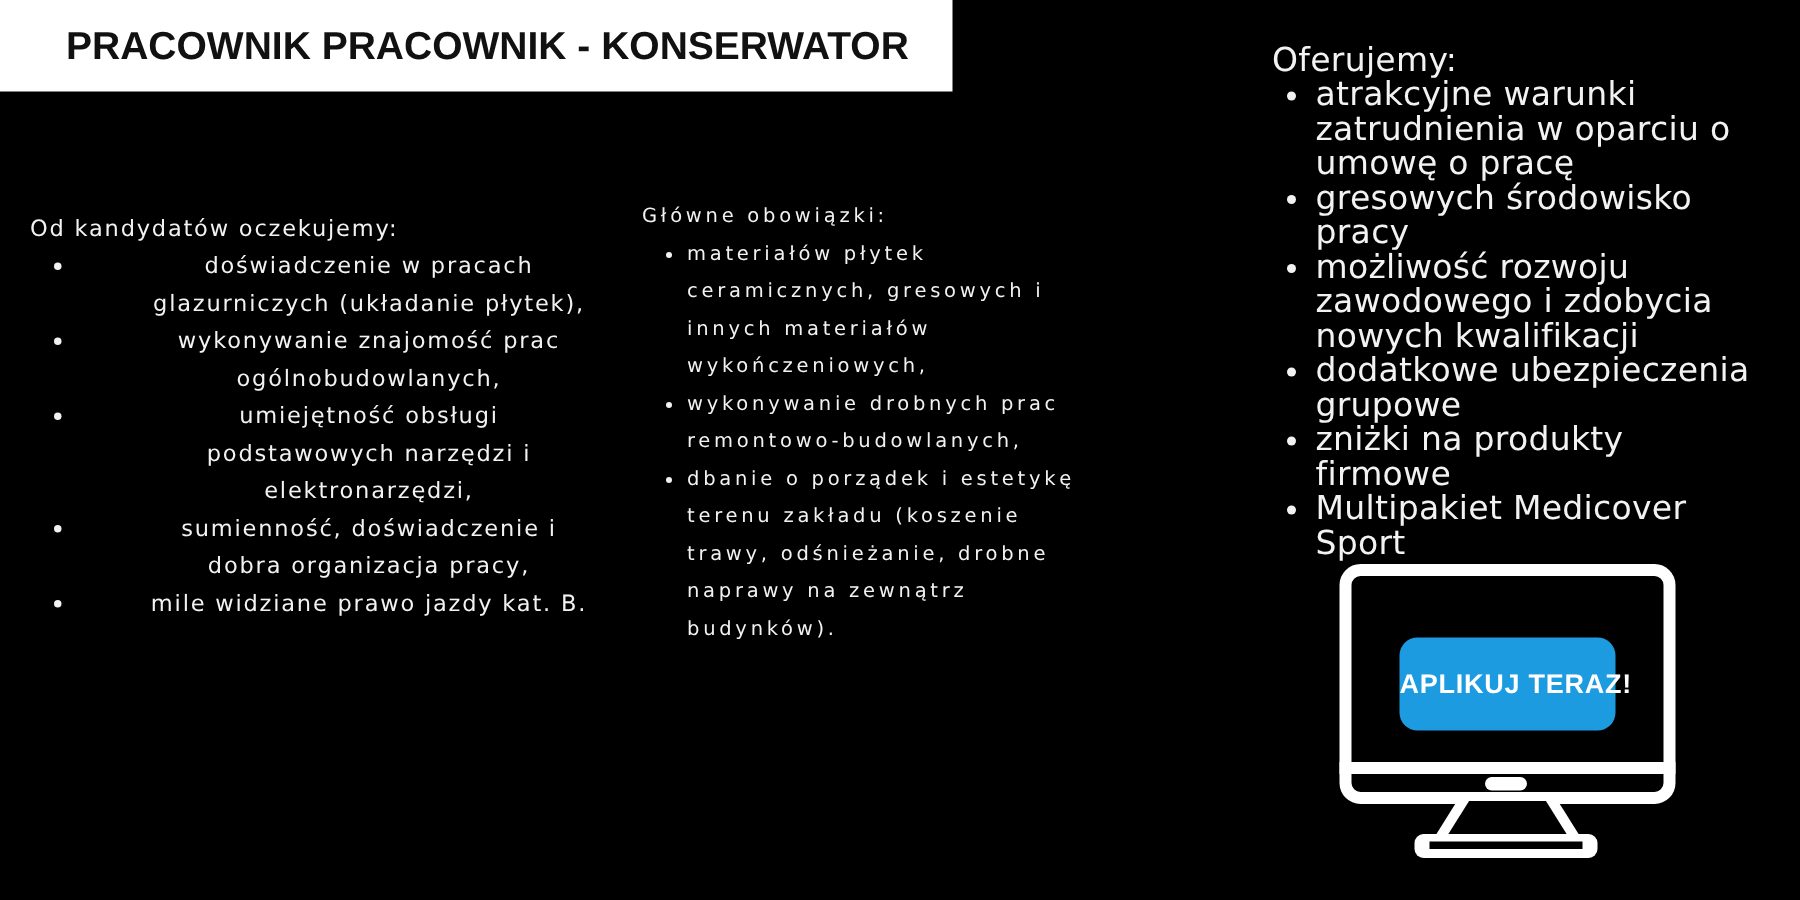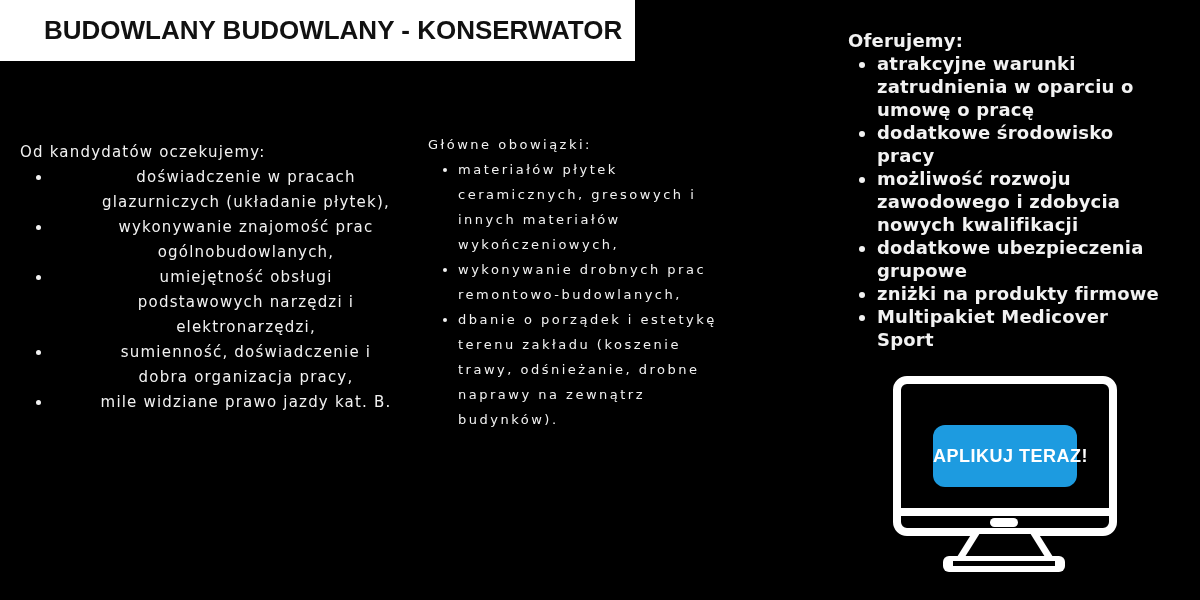--- a/index.html
+++ b/index.html
@@ -67,24 +67,23 @@
     font-size: 13px;
     line-height: 25px;
     letter-spacing: 2.5px;
   }
   .col-mid ul { padding-left: 30px; }
 
   .col-right {
     left: 848px;
     top: 29px;
     width: 320px;
-    font-size: 18px;
+    font-size: 22px;
     line-height: 23px;
     letter-spacing: 0.2px;
-    font-weight: bold;
   }
   .col-right ul { padding-left: 29px; }
 
   
   .m-frame {
     position: absolute;
     left: 893px;
     top: 376px;
     width: 224px;
     height: 160px;
@@ -163,21 +162,21 @@
     white-space: nowrap;
     padding: 0;
   }
 </style>
 </head>
 <body>
 
 <div class="canvas">
 
   <div class="banner">
-    <h1>BUDOWLANY BUDOWLANY - KONSERWATOR</h1>
+    <h1>PRACOWNIK PRACOWNIK - KONSERWATOR</h1>
   </div>
 
   <section class="col col-left">
     <div class="heading">Od kandydatów oczekujemy:</div>
     <ul>
         <li>doświadczenie w pracach
 glazurniczych (układanie płytek),</li>
         <li>wykonywanie znajomość prac
 ogólnobudowlanych,</li>
         <li>umiejętność obsługi
@@ -205,21 +204,21 @@
 budynków).</li>
       </ul>
   </section>
 
   <section class="col col-right">
     <div class="heading">Oferujemy:</div>
     <ul>
         <li>atrakcyjne warunki
 zatrudnienia w oparciu o
 umowę o pracę</li>
-        <li>dodatkowe środowisko pracy</li>
+        <li>gresowych środowisko pracy</li>
         <li>możliwość rozwoju
 zawodowego i zdobycia
 nowych kwalifikacji</li>
         <li>dodatkowe ubezpieczenia
 grupowe</li>
         <li>zniżki na produkty firmowe</li>
         <li>Multipakiet Medicover Sport</li>
       </ul>
   </section>
 

